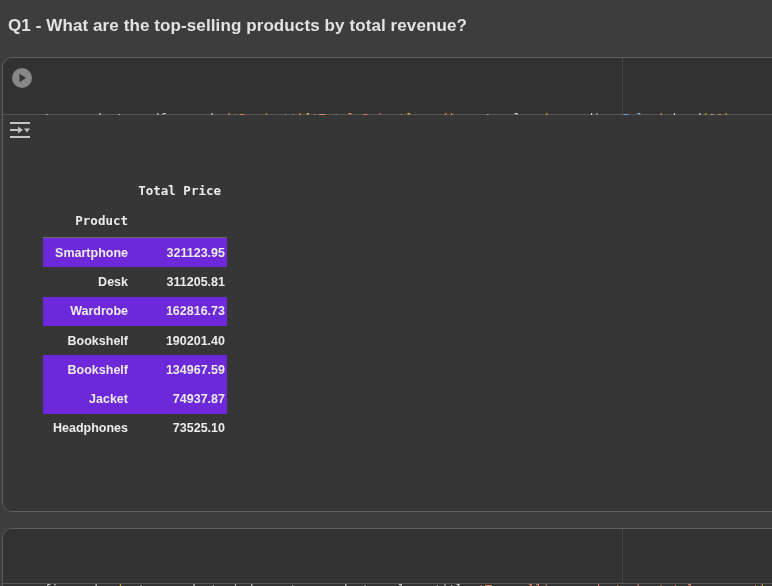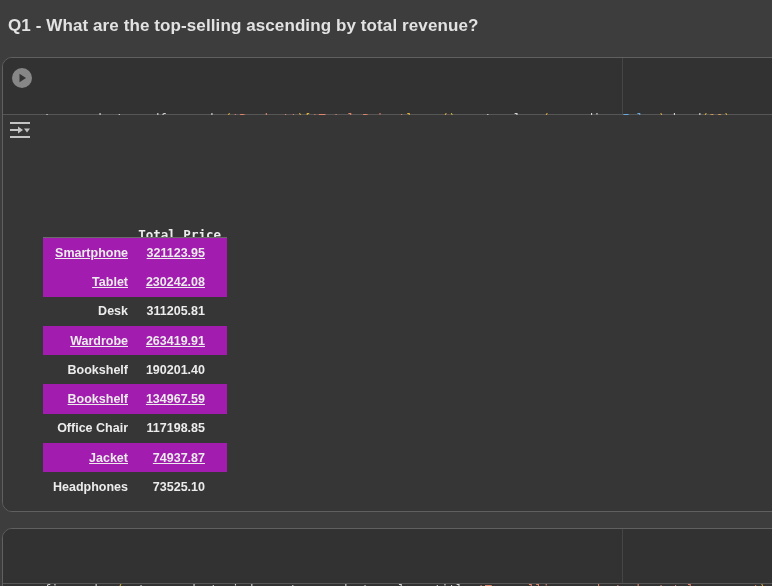--- a/index.html
+++ b/index.html
@@ -44,39 +44,39 @@
   .tk-d{color:#d4d4d4;}
   .tk-b{color:#e2b33c;}
   .tk-s{color:#e0856b;}
   .tk-k{color:#69a9dd;}
   .tk-n{color:#d79c5c;}
   .output-area{position:absolute;left:0;top:57px;right:0;bottom:0;background:#363636;border-radius:0 0 9px 9px;}
   .output-icon{position:absolute;left:6px;top:6px;width:24px;height:18px;cursor:pointer;}
   .mono-head{
     position:absolute;
     font-family:"DejaVu Sans Mono","Liberation Mono",monospace;
-    font-weight:bold;font-size:12.5px;color:#ececec;text-align:right;margin-top:44px;
+    font-weight:bold;font-size:12.5px;color:#ececec;text-align:right;
   }
   .value-header{top:68px;left:40px;width:178px;}
   .index-header{top:98px;left:40px;width:85px;}
   .header-rule{position:absolute;top:122px;left:40px;width:184px;height:1px;background:#6b6b6b;}
   .series-rows{position:absolute;top:123px;left:40px;width:184px;}
   .trow{display:flex;align-items:center;height:29.3px;font-size:12.5px;font-weight:bold;color:#ececec;}
-  .trow.stripe{background:#a21caf;text-decoration:underline;}
+  .trow.stripe{background:#6d28d9;}
   .tlabel{width:85px;text-align:right;padding-right:0;}
-  .tval{flex:1;text-align:right;padding-right:22px;}
+  .tval{flex:1;text-align:right;padding-right:2px;}
   .dtype-label{
     position:absolute;left:41px;top:430px;
     font-size:13px;font-weight:bold;color:#ececec;
   }
 </style>
 </head>
 <body>
 
-<div class="page-title">Q1 - What are the top-selling ascending by total revenue?</div>
+<div class="page-title">Q1 - What are the top-selling products by total revenue?</div>
 
 <div class="cell cell-1">
   <div class="code-area code-area-1">
     <div class="ruler"></div>
     <div class="play-btn">
       <svg width="20" height="20" viewBox="0 0 20 20">
         <circle cx="10" cy="10" r="10" fill="#878787"></circle>
         <path d="M7.5 5.8 L14 10 L7.5 14.2 Z" fill="#333333"></path>
       </svg>
     </div>
@@ -96,43 +96,35 @@
       </svg>
     </div>
     <div class="mono-head value-header">Total Price</div>
     <div class="mono-head index-header">Product</div>
     <div class="header-rule"></div>
     <div class="series-rows">
         <div class="trow stripe">
           <span class="tlabel">Smartphone</span>
           <span class="tval">321123.95</span>
         </div>
-        <div class="trow stripe">
-          <span class="tlabel">Tablet</span>
-          <span class="tval">230242.08</span>
-        </div>
         <div class="trow">
           <span class="tlabel">Desk</span>
           <span class="tval">311205.81</span>
         </div>
         <div class="trow stripe">
           <span class="tlabel">Wardrobe</span>
-          <span class="tval">263419.91</span>
+          <span class="tval">162816.73</span>
         </div>
         <div class="trow">
           <span class="tlabel">Bookshelf</span>
           <span class="tval">190201.40</span>
         </div>
         <div class="trow stripe">
           <span class="tlabel">Bookshelf</span>
           <span class="tval">134967.59</span>
-        </div>
-        <div class="trow">
-          <span class="tlabel">Office Chair</span>
-          <span class="tval">117198.85</span>
         </div>
         <div class="trow stripe">
           <span class="tlabel">Jacket</span>
           <span class="tval">74937.87</span>
         </div>
         <div class="trow">
           <span class="tlabel">Headphones</span>
           <span class="tval">73525.10</span>
         </div>
       </div>

